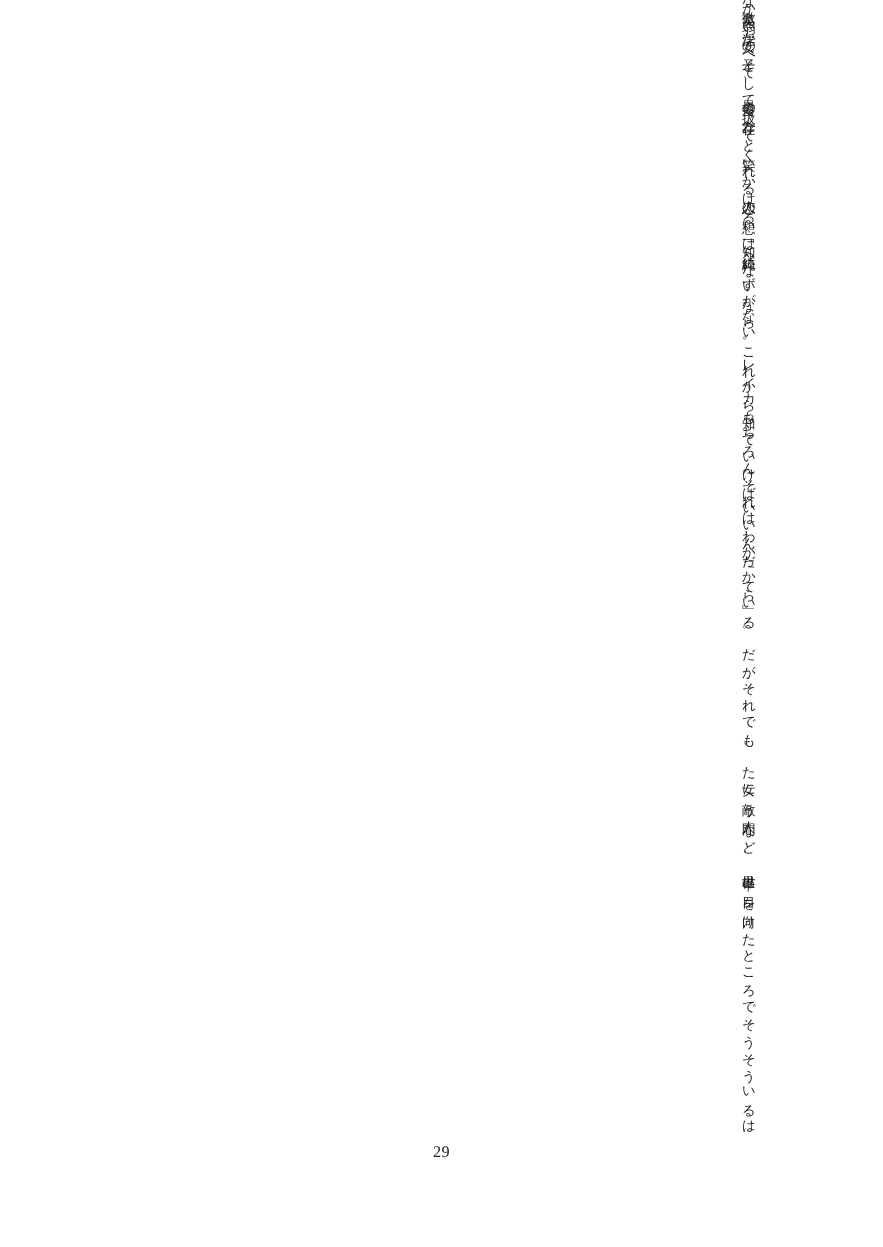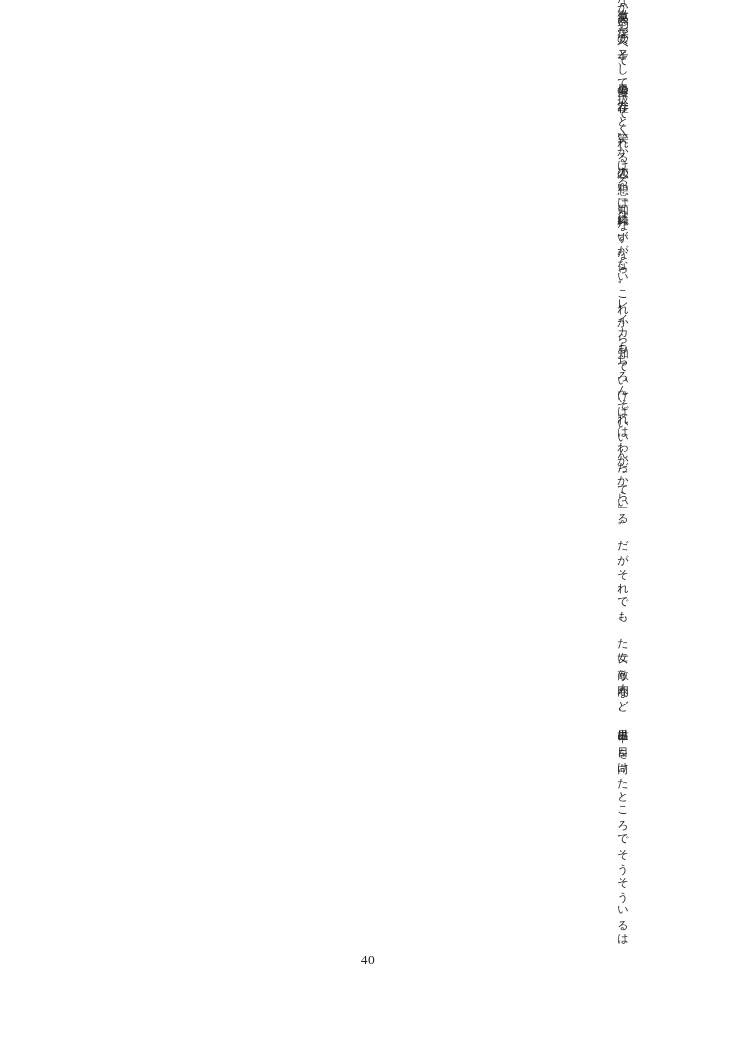--- a/index.html
+++ b/index.html
@@ -85,15 +85,15 @@
 
   </div>
 
   <div class="vtext-block" id="block-lower">
     <div class="vcol">た女に敵う人間など、世界中に目を向けたところでそうそういるは</div>
     <div class="vcol">ずがない。レイカもちろんそれはわかっている。だがそれでも、</div>
     <div class="vcol">自分のことを か弱い女の子として扱ってくれる恋人の想いは純粋に</div>
 
   </div>
 
-  <div class="page-number">40</div>
+  <div class="page-number">29</div>
 
 </div>
 
 </body></html>

